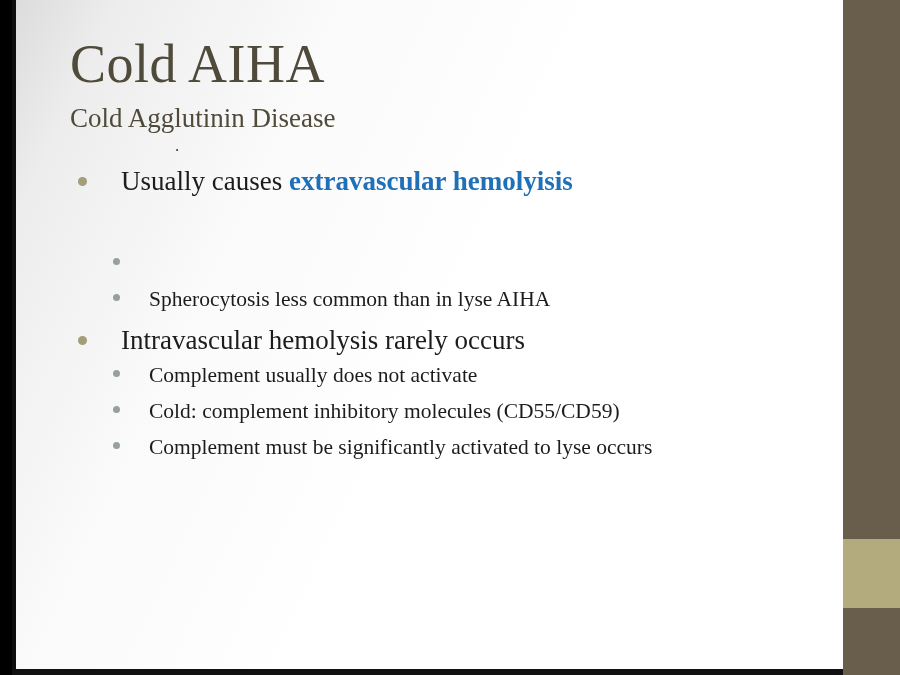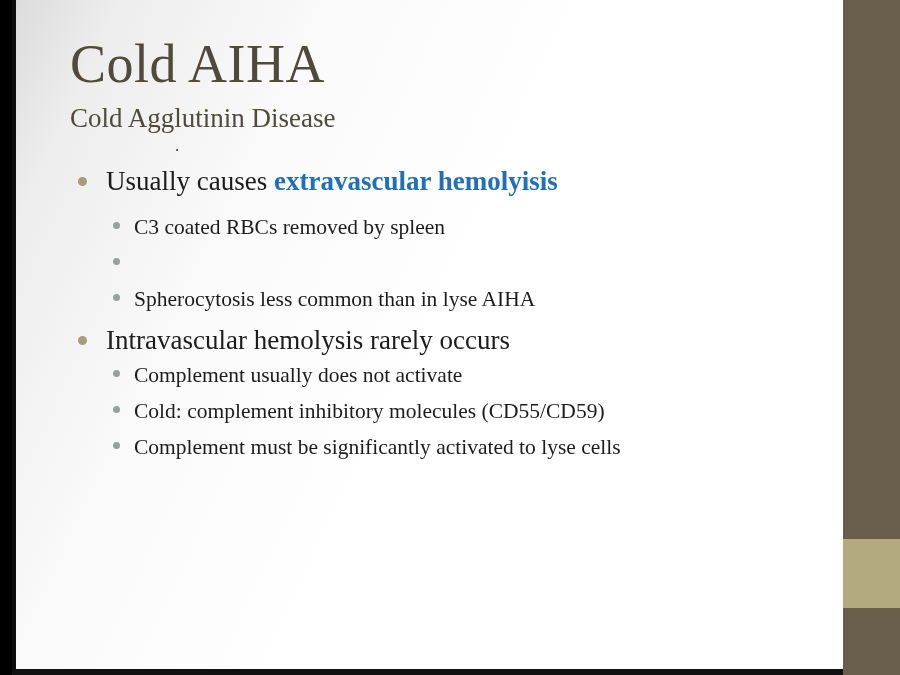--- a/index.html
+++ b/index.html
@@ -75,20 +75,21 @@
     left: 159px; top: 136px;
     font-size: 17px;
     color: #3c3c3c;
   }
   .row {
     position: absolute;
     display: flex;
     align-items: flex-start;
     width: 740px;
     color: var(--body-text, #1c1c1c);
+    gap: 15px;
   }
   .row .dot {
     flex: none;
     border-radius: 50%;
   }
   .row.l1 { left: 62px; font-size: 27px; line-height: 35px; }
   .row.l1 .dot {
     width: 9px; height: 9px;
     margin: 13px 19px 0 0;
     background: var(--bullet-l1, #a39d7a);
@@ -114,24 +115,20 @@
 
     <div class="title">Cold AIHA</div>
     <div class="subtitle">Cold Agglutinin Disease</div>
     <div class="stray-dot">.</div>
 
     <div class="row l1" style="top:164px">
       <span class="dot"></span>
       <span class="txt"><span>Usually causes </span><strong class="hl">extravascular hemolyisis</strong></span>
     </div>
 
-    <div class="row l2" style="top:212px">
-      <span class="dot"></span>
-      <span class="txt">C3 coated RBCs removed by spleen</span>
-    </div>
     <div class="row l2" style="top:248px">
       <span class="dot"></span>
     </div>
     <div class="row l2" style="top:284px">
       <span class="dot"></span>
       <span class="txt">Spherocytosis less common than in lyse AIHA</span>
     </div>
 
     <div class="row l2" style="top:360px">
       <span class="dot"></span>
@@ -141,21 +138,21 @@
     <div class="row l1" style="top:323px">
       <span class="dot"></span>
       <span class="txt">Intravascular hemolysis rarely occurs</span>
     </div>
     <div class="row l2" style="top:396px">
       <span class="dot"></span>
       <span class="txt">Cold: complement inhibitory molecules (CD55/CD59)</span>
     </div>
     <div class="row l2" style="top:432px">
       <span class="dot"></span>
-      <span class="txt">Complement must be significantly activated to lyse cells</span>
+      <span class="txt">Complement must be significantly activated to lyse occurs</span>
     </div>
 
   </div>
 
   <div class="side-band">
     <div class="accent-block"></div>
   </div>
 
   <div class="edge-left"></div>
   <div class="edge-right"></div>

